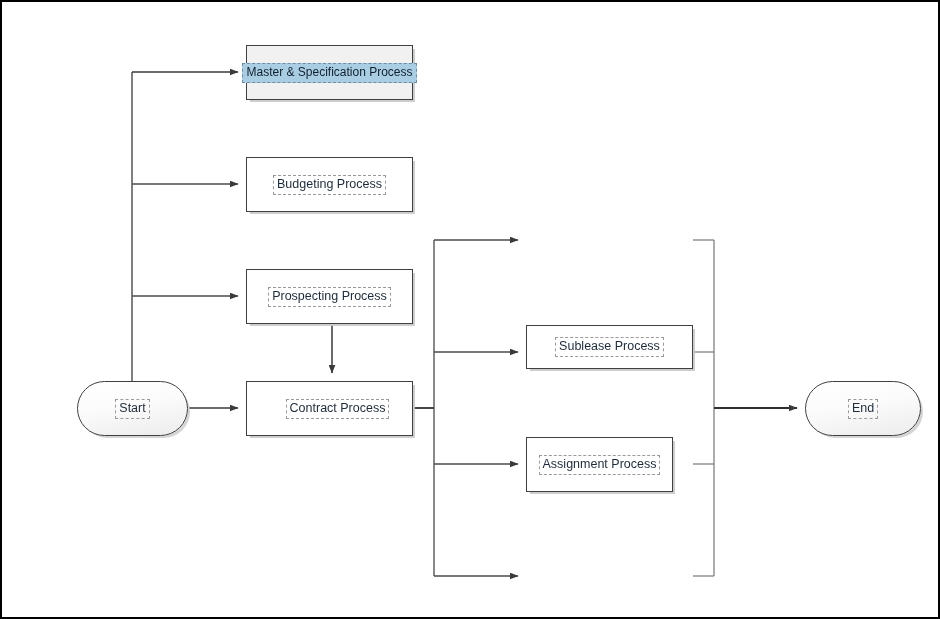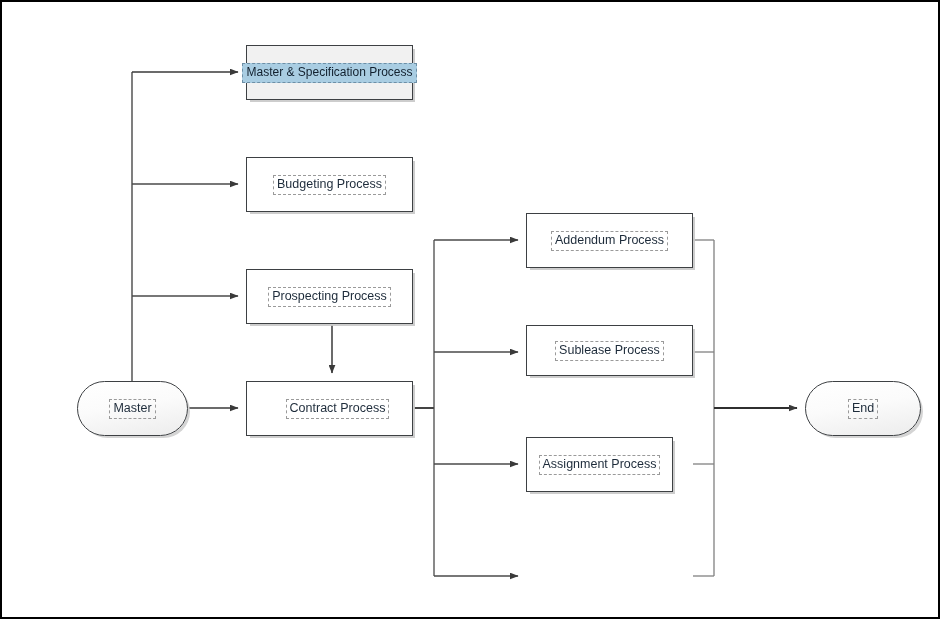--- a/index.html
+++ b/index.html
@@ -144,44 +144,41 @@
       <g>
         <path d="M691,574 L712,574" fill="none" stroke="#808080" stroke-width="1.3"></path>
       </g>
 
       <g>
         <path d="M712,406 L795,406" fill="none" stroke="#2f2f2f" stroke-width="2" marker-end="url(#arrowhead)"></path>
       </g>
     </svg>
 
     <div class="node term" style="left:75px; top:379px; width:111px; height:55px;">
-      <span class="label">Master</span>
+      <span class="label">Start</span>
     </div>
 
     <div class="node proc selectedbox" style="left:244px; top:43px; width:167px; height:55px;">
       <span class="label sel small">Master &amp; Specification Process</span>
     </div>
 
     <div class="node proc" style="left:244px; top:267px; width:167px; height:55px;">
       <span class="label">Prospecting Process</span>
     </div>
 
     <div class="node proc" style="left:244px; top:155px; width:167px; height:55px;">
       <span class="label">Budgeting Process</span>
     </div>
 
     <div class="node proc" style="left:244px; top:379px; width:167px; height:55px;padding-left:16px;">
       <span class="label">Contract Process</span>
     </div>
 
-    <div class="node proc" style="left:524px; top:211px; width:167px; height:55px;">
-      <span class="label">Addendum Process</span>
-    </div>
 
-    <div class="node proc" style="left:524px; top:323px; width:167px; height:51px;">
+    <div class="node proc" style="left:524px; top:323px; width:167px; height:44px;">
       <span class="label">Sublease Process</span>
     </div>
 
     <div class="node proc" style="left:524px; top:435px; width:147px; height:55px;">
       <span class="label">Assignment Process</span>
     </div>
 
 
     <div class="node term" style="left:803px; top:379px; width:116px; height:55px;justify-content:center;">
       <span class="label">End</span>

